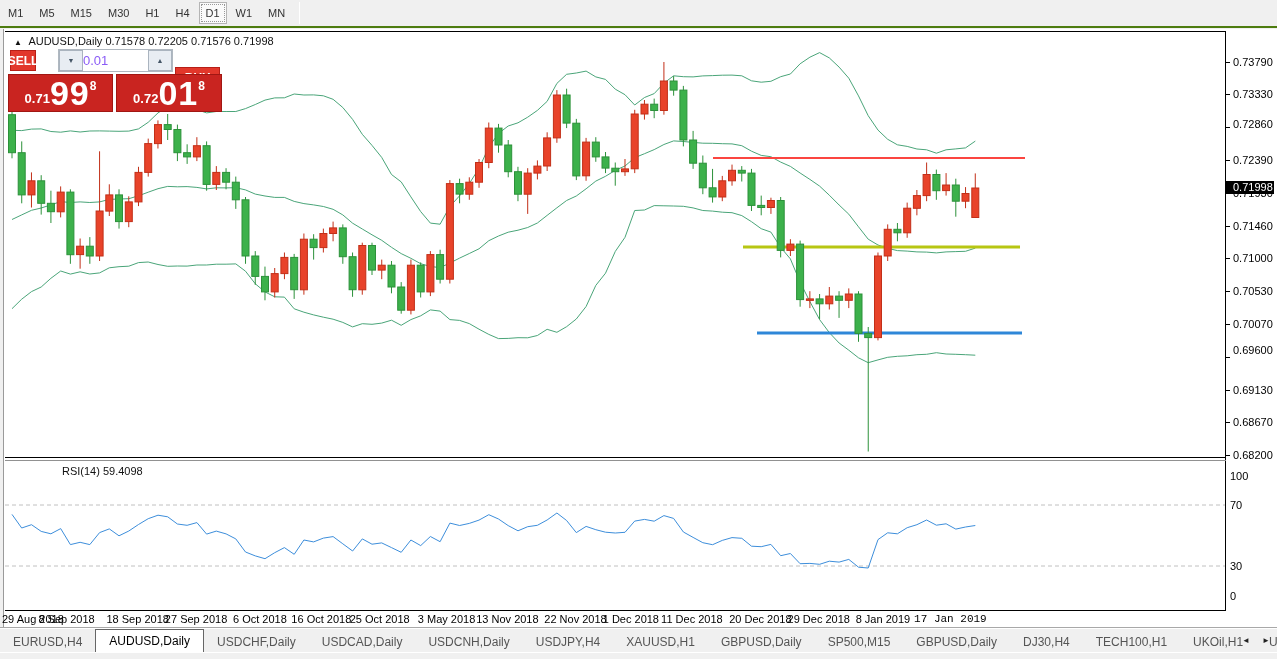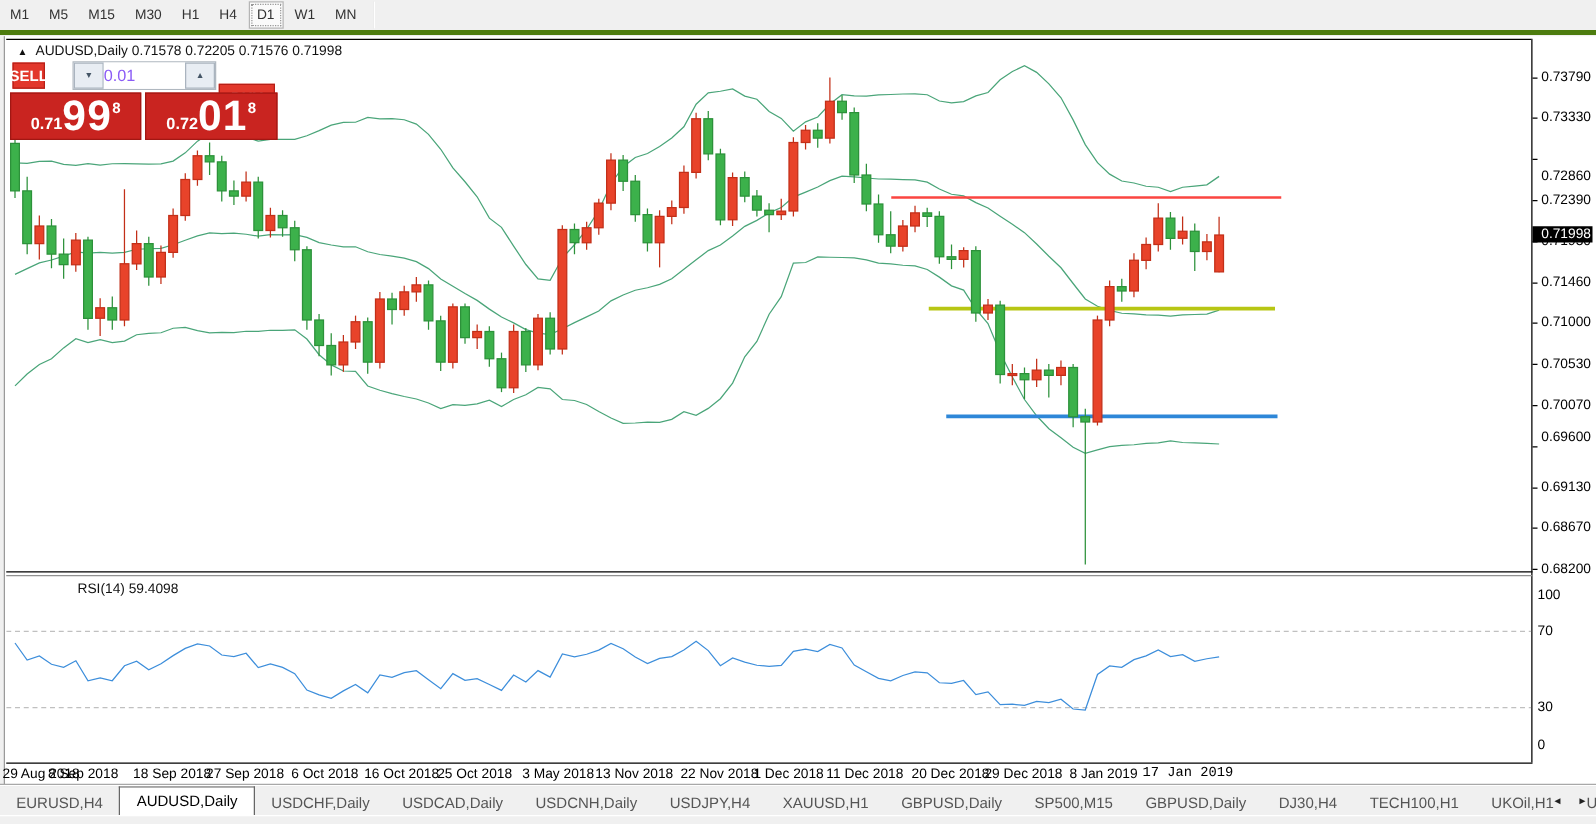--- a/index.html
+++ b/index.html
@@ -2,21 +2,21 @@
 <html><head>
 <meta charset="utf-8">
 <style>
   * { margin:0; padding:0; box-sizing:border-box; }
   html,body { width:1277px; height:659px; overflow:hidden; background:#f0f0f0;
     font-family:"Liberation Sans", sans-serif; }
   #app { position:relative; width:1277px; height:659px; }
 
   
   #toolbar { position:absolute; left:0; top:0; width:1277px; height:28px;
-    background:#f0f0f0; border-bottom:4px solid #4d7c0f; display:flex; align-items:center; }
+    background:#f0f0f0; border-bottom:2px solid #4d7c0f; display:flex; align-items:center; }
   .tfbtn { height:22px; min-width:26px; padding:0 6px; margin:0 1px; display:flex;
     align-items:center; justify-content:center; font-size:11px; color:#333;
     border:1px solid transparent; cursor:default; }
   .tfbtn.active { background:#fafafa; border:1px solid #b5b5b5; outline:1px dotted #999; outline-offset:-3px; }
   .tb-sep { width:1px; height:22px; background:#c8c8c8; border-right:1px solid #fff; margin-left:6px; }
 
   
   #chartwin { position:absolute; left:0; top:29px; width:1277px; height:600px; background:#fff; }
   #chartwin .wleft { position:absolute; left:0; top:0; width:4px; height:600px; background:#f0f0f0; border-right:1px solid #9a9a9a; }
   .frame-top { position:absolute; left:5px; top:2px; width:1220px; height:1px; background:#000; }
@@ -548,21 +548,21 @@
         <span class="psup">8</span>
       </div>
     </div>
 
     <div id="axes">
         <div class="pricetick" style="top: 33px;"></div>
         <div class="pricelabel" style="top: 27px;">0.73790</div>
         <div class="pricetick" style="top: 65.3399px;"></div>
         <div class="pricelabel" style="top: 59.3399px;">0.73330</div>
         <div class="pricetick" style="top: 98.3828px;"></div>
-        <div class="pricelabel" style="top: 106px;">0.72860</div>
+        <div class="pricelabel" style="top: 89px;">0.72860</div>
         <div class="pricetick" style="top: 131.426px;"></div>
         <div class="pricelabel" style="top: 125.426px;">0.72390</div>
         <div class="pricetick" style="top: 163.766px;"></div>
         <div class="pricelabel" style="top: 157.766px;">0.71930</div>
         <div class="pricetick" style="top: 196.809px;"></div>
         <div class="pricelabel" style="top: 190.809px;">0.71460</div>
         <div class="pricetick" style="top: 229.148px;"></div>
         <div class="pricelabel" style="top: 223.148px;">0.71000</div>
         <div class="pricetick" style="top: 262.191px;"></div>
         <div class="pricelabel" style="top: 256.191px;">0.70530</div>

